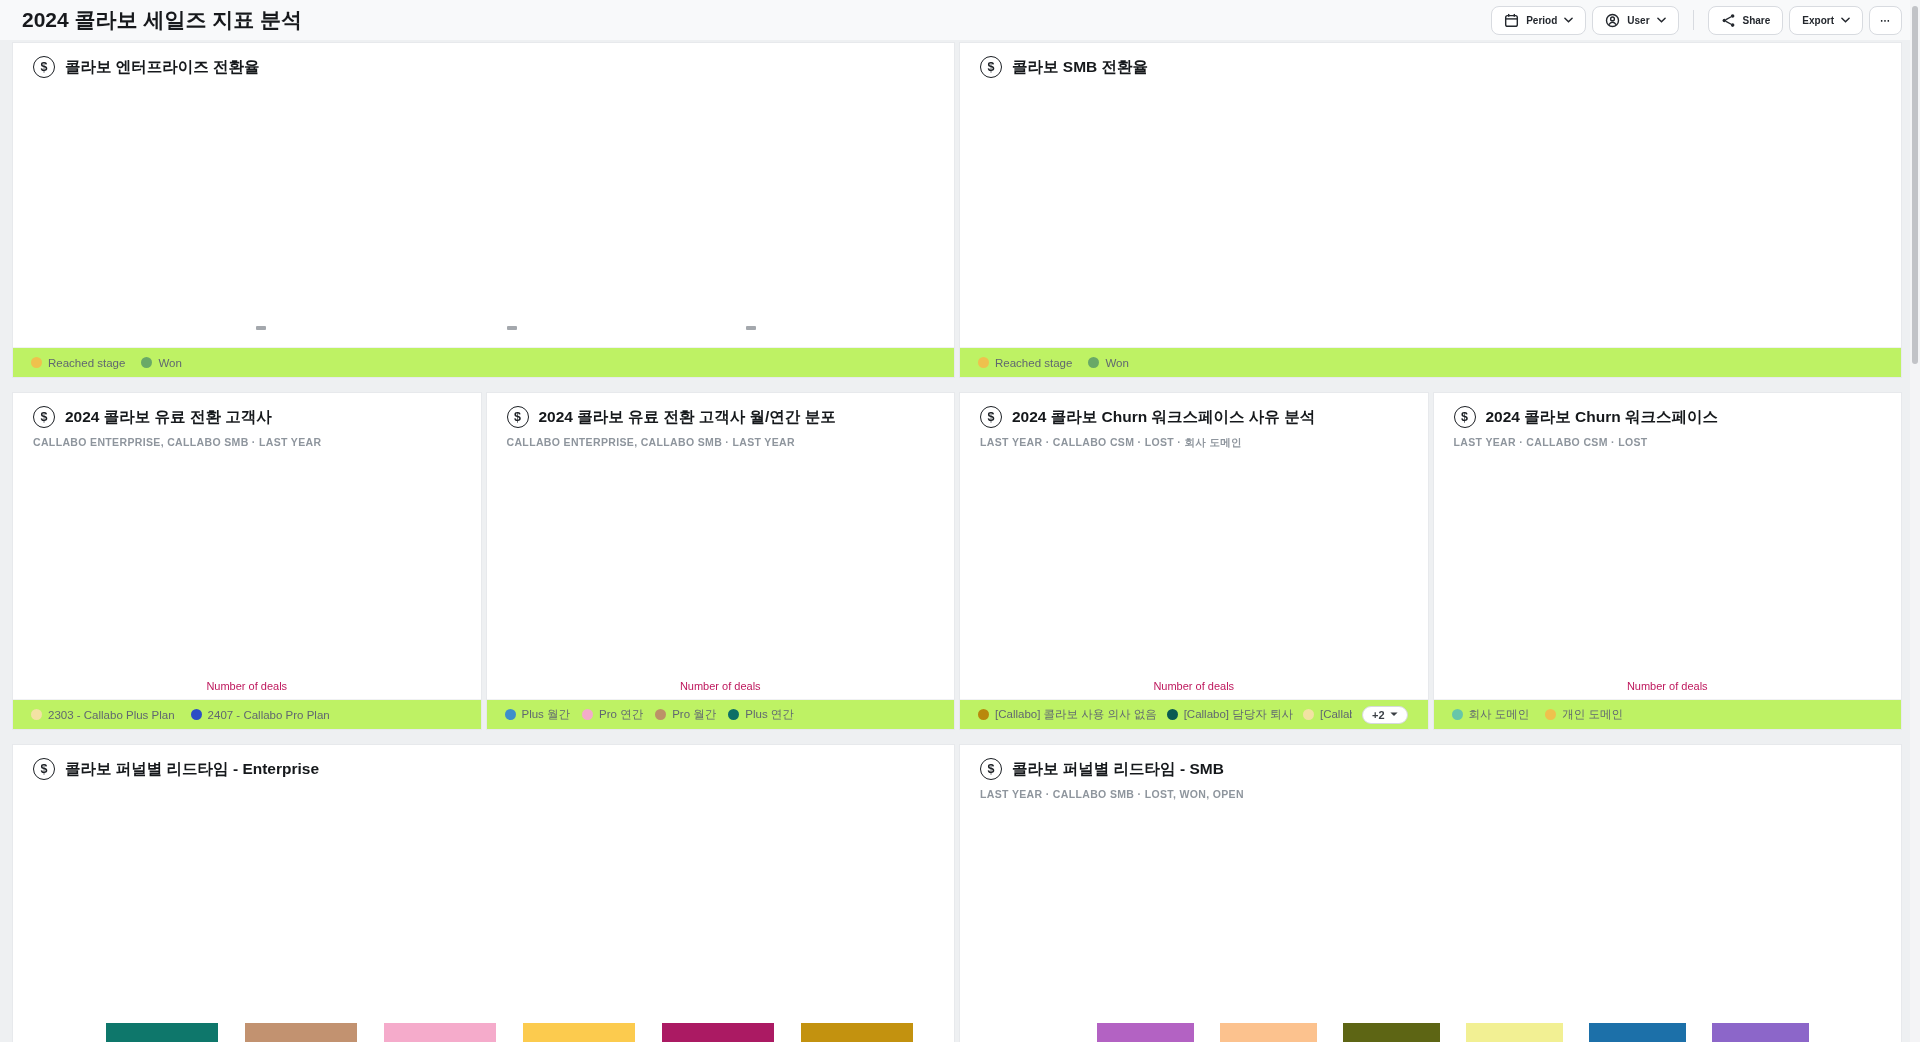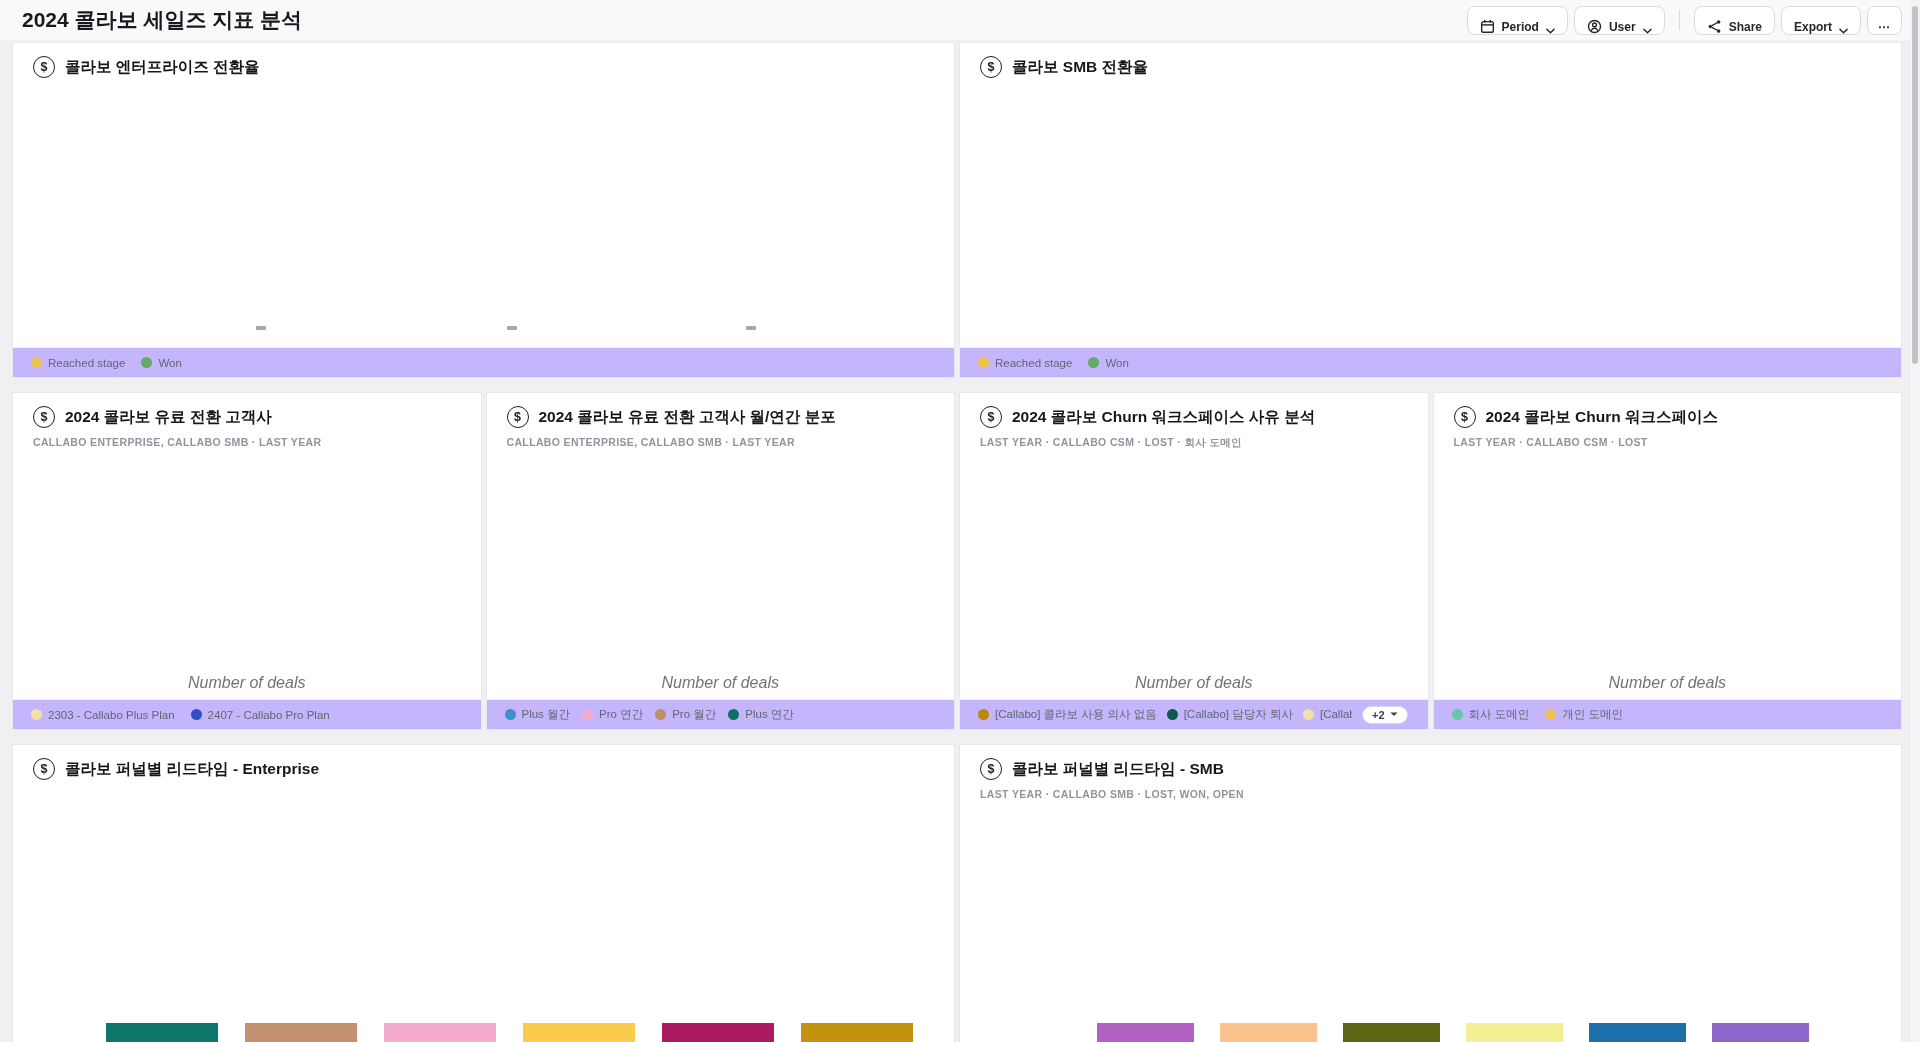--- a/index.html
+++ b/index.html
@@ -4,23 +4,23 @@
 <style>
   * { margin:0; padding:0; box-sizing:border-box; }
   html,body { width:1920px; height:1042px; overflow:hidden;
     font-family:"Liberation Sans", sans-serif; background:#eef0f2; }
 
   
   .topbar { position:absolute; top:0; left:0; width:1920px; height:40px;
     background:#f8f9fa; display:flex; align-items:center; z-index:5; }
   .page-title { margin-left:22px; font-size:21px; font-weight:700; color:#17191c; }
   .toolbar { margin-left:auto; margin-right:18px; display:flex; align-items:center; gap:6px; }
-  .tbtn { display:flex; align-items:flex-end; gap:7px; height:29px; padding:0 12px;
+  .tbtn { display:flex; align-items:center; gap:7px; height:29px; padding:0 12px;
     background:#fff; border:1px solid #d8dbe0; border-radius:8px;
-    font-size:12px; font-weight:600; color:#23272d; cursor:pointer; white-space:nowrap; }
+    font-size:10px; font-weight:600; color:#23272d; cursor:pointer; white-space:nowrap; }
   .tbtn svg { display:block; }
   .tb-divider { width:1px; height:20px; background:#d8dbe0; margin:0 8px; }
   .more-btn { padding:0 10px; letter-spacing:1px; font-weight:700; }
 
   
   .canvas { position:absolute; top:40px; left:0; width:1920px; height:1002px; overflow:hidden; }
   .row { position:absolute; left:12px; width:1890px; display:flex; gap:4px; }
   .row1 { top:2px;  height:336px; }
   .row2 { top:352px; height:338px; }
   .row3 { top:704px; height:400px; }
@@ -28,25 +28,25 @@
   .card { position:relative; flex:1; background:#fff; border:1px solid #e7e9ec; overflow:hidden; }
   .card-head { display:flex; align-items:center; gap:10px; padding:13px 20px 0 20px; cursor:pointer; }
   .deal-icon { width:22px; height:22px; border:1.6px solid #1b1f24; border-radius:50%;
     display:flex; align-items:center; justify-content:center;
     font-size:12.5px; font-weight:700; color:#1b1f24; flex:0 0 auto; }
   .card-title { font-size:15.5px; font-weight:700; color:#15181b; white-space:nowrap; }
   .card-subtitle { padding:8px 20px 0 20px; font-size:10.5px; font-weight:600;
     color:#8e959d; letter-spacing:.35px; white-space:nowrap; }
 
   .axis-label { position:absolute; left:0; right:0; bottom:37px; text-align:center;
-    font-size:16px; color:#737373;font-style:italic; }
+    font-size:11px; color:#be185d; }
 
   .legend { position:absolute; left:0; right:0; bottom:0; height:30px;
     border-top:1px solid #f0f1f3; display:flex; align-items:center;
-    padding:0 18px; gap:16px; background:#c4b5fd; }
+    padding:0 18px; gap:16px; background:#bef264; }
   .legend-item { display:flex; align-items:center; gap:6px;
     font-size:11.5px; color:#606770; cursor:pointer; white-space:nowrap; }
   .dot { width:11px; height:11px; border-radius:50%; flex:0 0 auto; }
   .more-pill { display:flex; align-items:center; gap:5px; border:1px solid #d6d9dd;
     border-radius:999px; padding:2px 9px; font-size:11px; font-weight:600;
     color:#3a3f45; background:#fff; cursor:pointer; }
 
   .funnel-tick { position:absolute; width:10px; height:4px; border-radius:1px;
     background:#8d9299; opacity:.8; }
 

